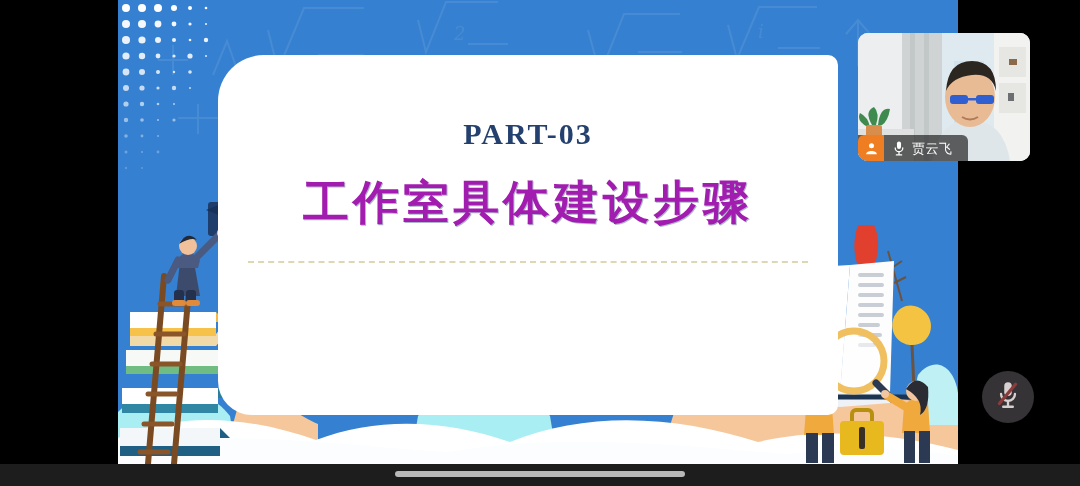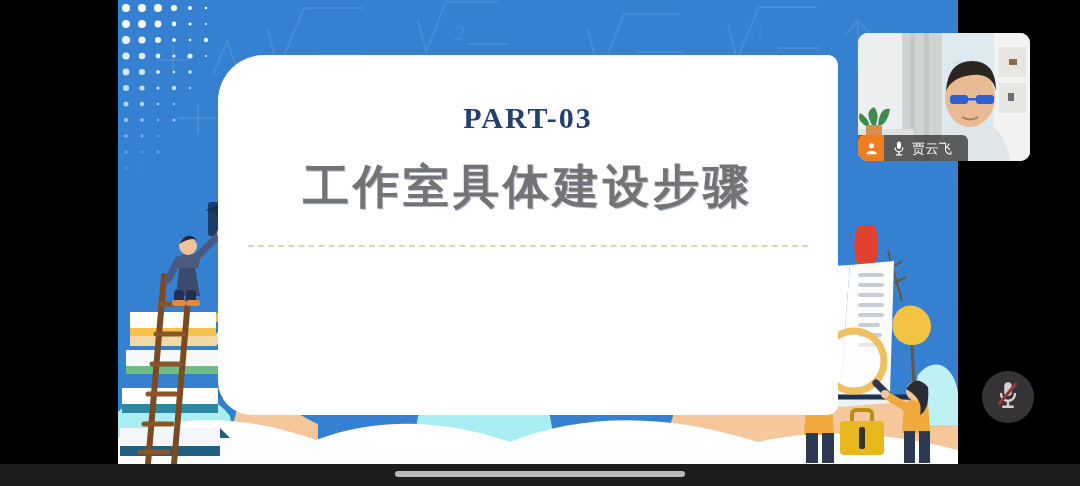--- a/index.html
+++ b/index.html
@@ -69,28 +69,28 @@
     top: 48px;
     text-align: center;
   }
   .part-label {
     font-family: "Liberation Serif", serif;
     font-weight: 700;
     font-size: 30px;
     letter-spacing: 2px;
     color: #23406f;
     line-height: 1;
-    margin: 0 0 30px 0;
+    margin: 16px 0 30px 0;
   }
   .slide-title {
     font-family: "Liberation Serif", serif;
     font-weight: 700;
     font-size: 46px;
     letter-spacing: 4px;
-    color: #737373;
+    color: #a21caf;
     line-height: 1.05;
     margin: 4px;
     text-shadow: 1px 1px 0 rgba(20,50,110,.35);
   }
   .title-divider {
     margin: 34px auto 0 auto;
     width: 560px;
     height: 0;
     border-top: 2px dashed #ded7b4;
   }

